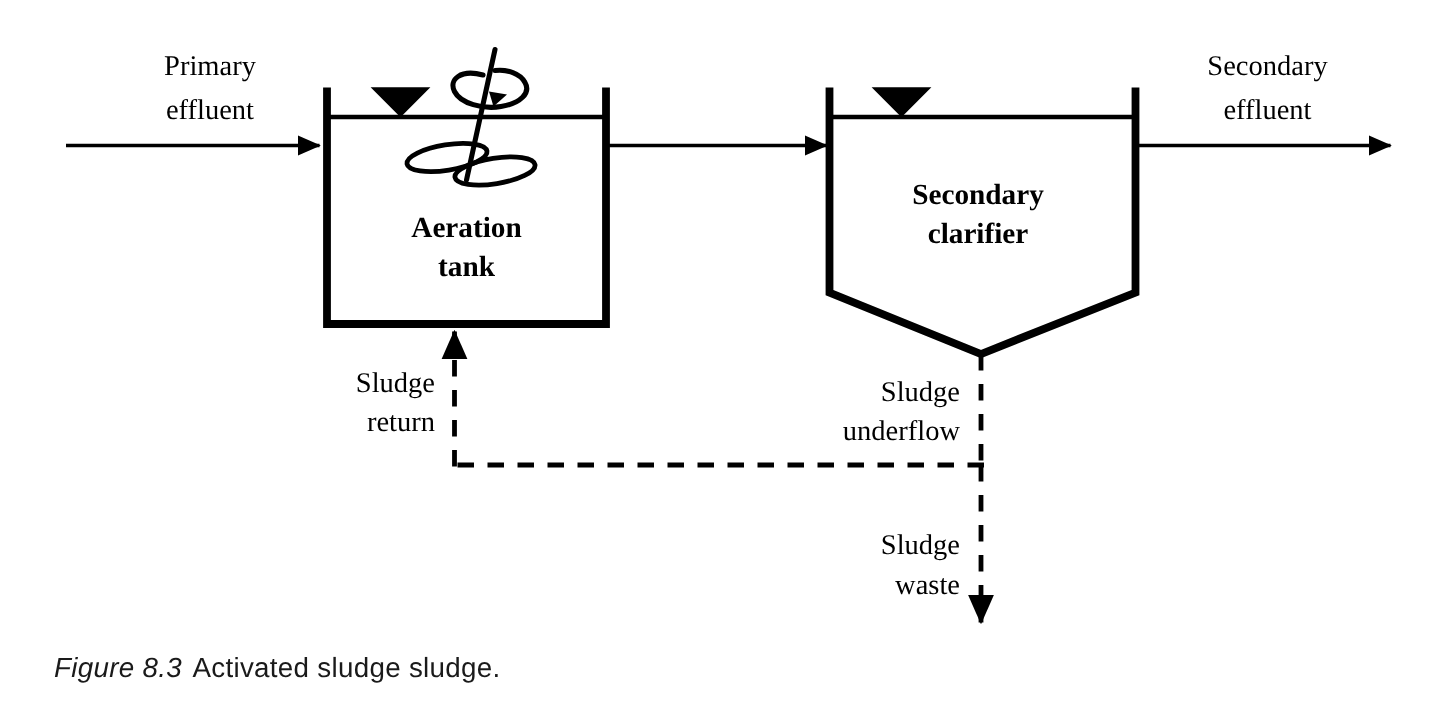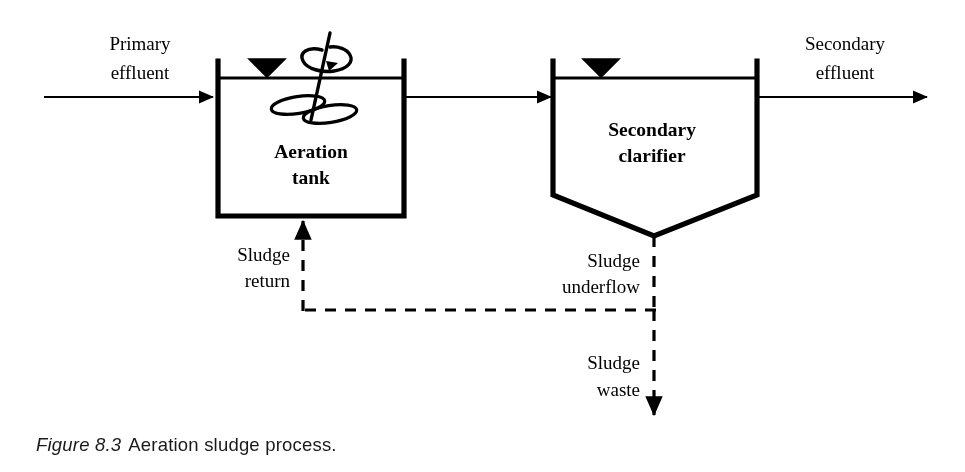--- a/index.html
+++ b/index.html
@@ -138,16 +138,16 @@
 
     <g>
       <line x1="654" y1="310" x2="654" y2="415" stroke="#000000" stroke-width="3.2" stroke-dasharray="11 9" marker-end="url(#arrowDash)"></line>
       <text class="flow-text" x="640" y="369" text-anchor="end">Sludge</text>
       <text class="flow-text" x="640" y="396" text-anchor="end">waste</text>
     </g>
 
   </svg>
 
   <div class="caption">
-    <span class="cap-label">Figure 8.3</span><span class="cap-body">Aeration sludge process.</span>
+    <span class="cap-label">Figure 8.3</span><span class="cap-body">Activated sludge sludge.</span>
   </div>
 
 </div>
 
 </body></html>

